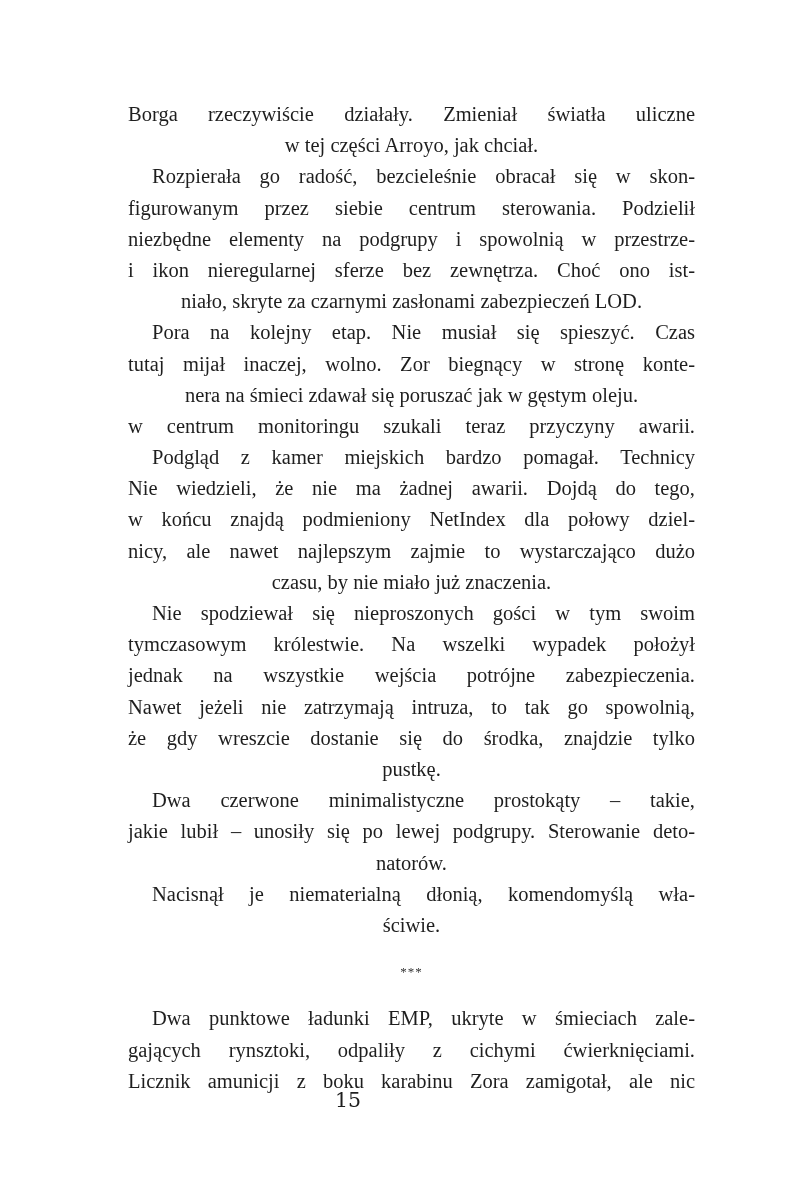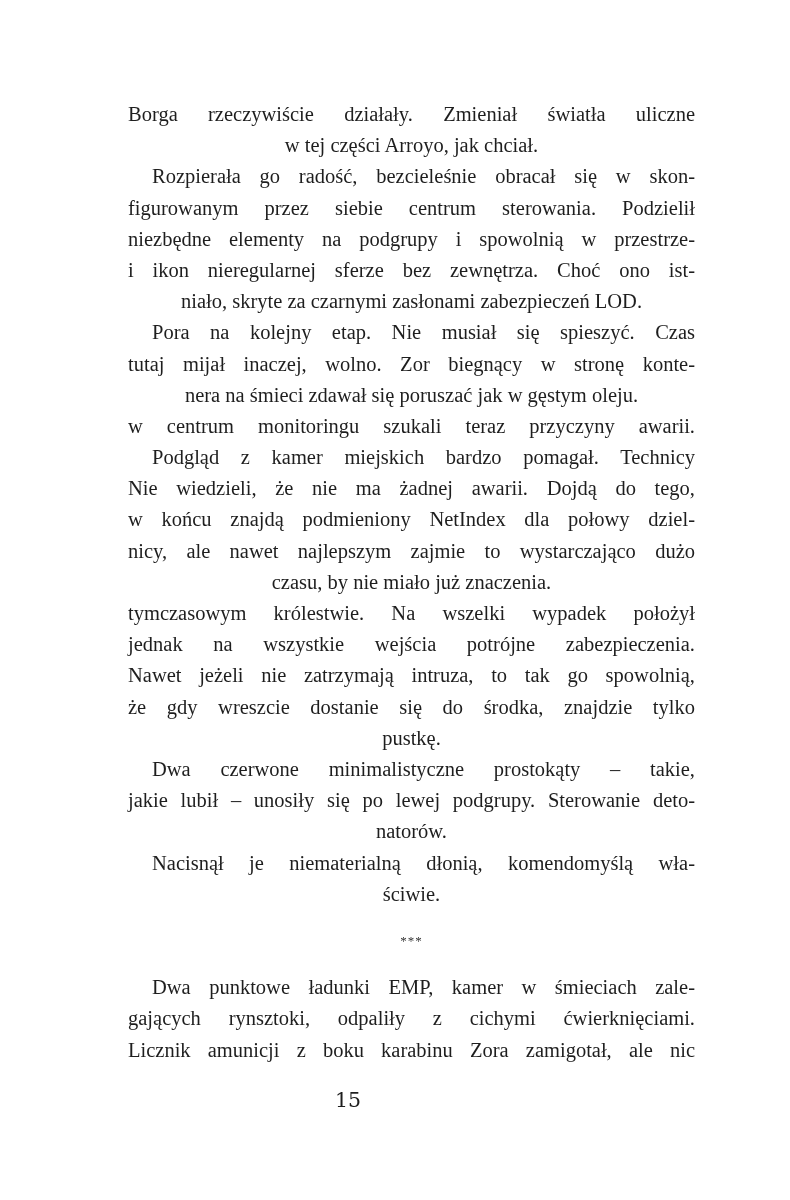--- a/index.html
+++ b/index.html
@@ -36,32 +36,33 @@
       <div class="line">niało, skryte za czarnymi zasłonami zabezpieczeń LOD.</div>
       <div class="line just indent">Pora na kolejny etap. Nie musiał się spieszyć. Czas</div>
       <div class="line just">tutaj mijał inaczej, wolno. Zor biegnący w stronę konte-</div>
       <div class="line">nera na śmieci zdawał się poruszać jak w gęstym oleju.</div>
       <div class="line just">w centrum monitoringu szukali teraz przyczyny awarii.</div>
       <div class="line just indent">Podgląd z kamer miejskich bardzo pomagał. Technicy</div>
       <div class="line just">Nie wiedzieli, że nie ma żadnej awarii. Dojdą do tego,</div>
       <div class="line just">w końcu znajdą podmieniony NetIndex dla połowy dziel-</div>
       <div class="line just">nicy, ale nawet najlepszym zajmie to wystarczająco dużo</div>
       <div class="line">czasu, by nie miało już znaczenia.</div>
+      <div class="line just indent">Nie spodziewał się nieproszonych gości w tym swoim</div>
       <div class="line just">tymczasowym królestwie. Na wszelki wypadek położył</div>
       <div class="line just">jednak na wszystkie wejścia potrójne zabezpieczenia.</div>
       <div class="line just">Nawet jeżeli nie zatrzymają intruza, to tak go spowolnią,</div>
       <div class="line just">że gdy wreszcie dostanie się do środka, znajdzie tylko</div>
       <div class="line">pustkę.</div>
       <div class="line just indent">Dwa czerwone minimalistyczne prostokąty – takie,</div>
       <div class="line just">jakie lubił – unosiły się po lewej podgrupy. Sterowanie deto-</div>
       <div class="line">natorów.</div>
       <div class="line just indent">Nacisnął je niematerialną dłonią, komendomyślą wła-</div>
       <div class="line">ściwie.</div>
     </div>
   <div class="sep">***</div>
   <div id="lines-after">
-      <div class="line just indent">Dwa punktowe ładunki EMP, kamer w śmieciach zale-</div>
+      <div class="line just indent">Dwa punktowe ładunki EMP, ukryte w śmieciach zale-</div>
       <div class="line just">gających rynsztoki, odpaliły z cichymi ćwierknięciami.</div>
       <div class="line just">Licznik amunicji z boku karabinu Zora zamigotał, ale nic</div>
     </div>
 </div>
 
 <div class="pageno">15</div>
 
 </body></html>

